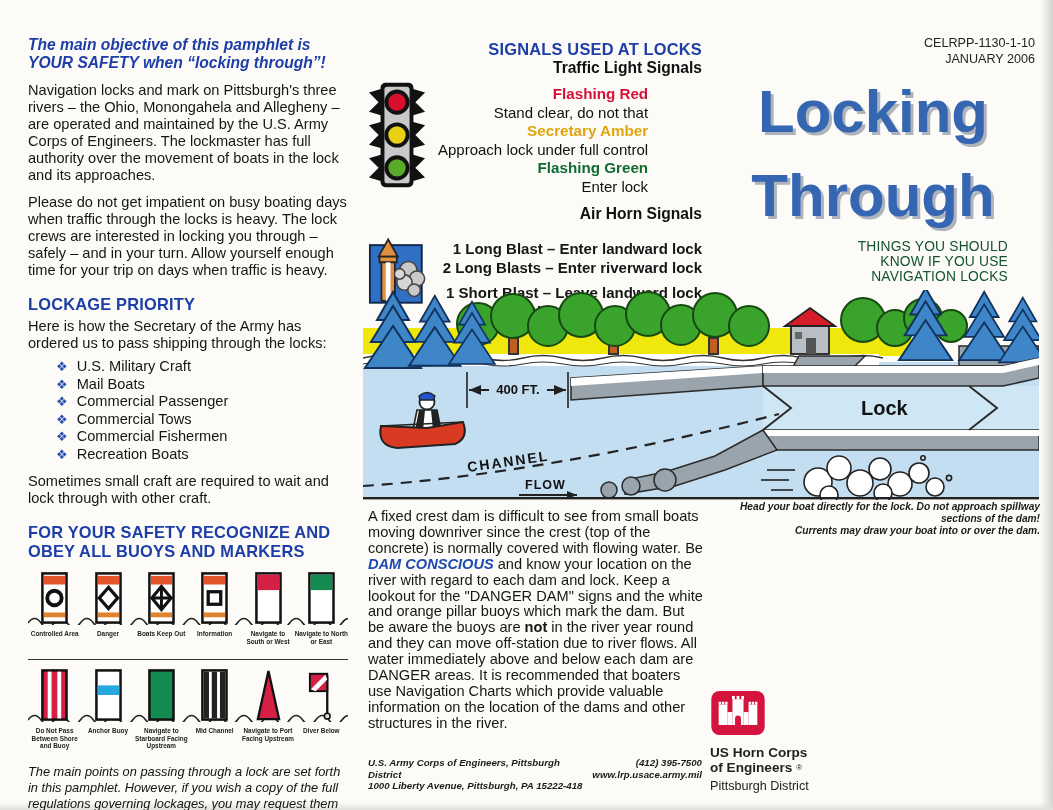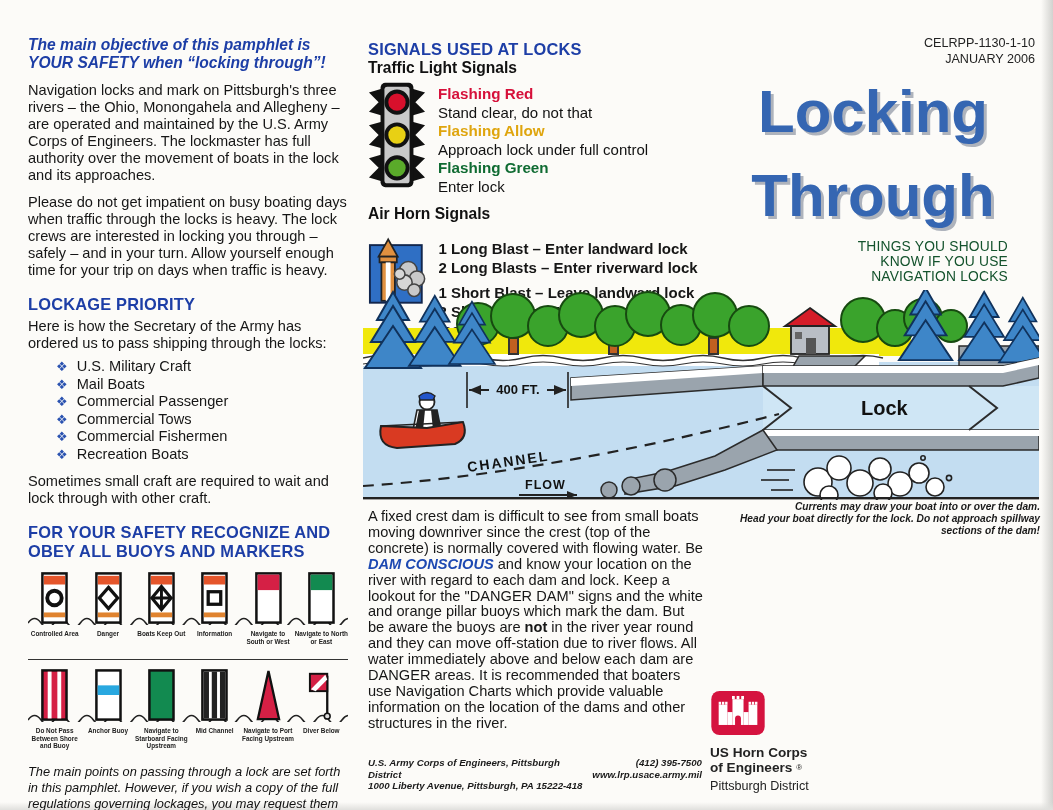--- a/index.html
+++ b/index.html
@@ -21,21 +21,21 @@
   .buoy-band{margin-top:10px;}
   .buoy-row{position:relative;display:flex;height:86px;}
   .buoy-cell{flex:1;display:flex;flex-direction:column;align-items:center;position:relative;z-index:1;}
   .buoy-svg{height:54px;display:block;}
   .buoy-label{font-size:6.4px;line-height:7.6px;font-weight:bold;color:#222;text-align:center;margin-top:5px;}
   .wave{position:absolute;left:0;top:44px;width:100%;height:10px;z-index:0;}
   .row-divider{border-top:1.3px solid #333;margin:2px 0 8px 0;}
   .footnote{font-size:12.8px;line-height:16px;font-style:italic;margin-top:10px;color:#111;}
 
   
-  .col-mid{position:absolute;left:368px;top:40px;width:334px;}
+  .col-mid{position:absolute;left:368px;top:40px;width:334px;text-align:right;}
   .mid-sub{font-size:15.6px;font-weight:bold;color:#111;line-height:18px;}
   .traffic-row{display:flex;gap:12px;margin-top:2px;}
   .sig-lines{padding-top:6px;}
   .sig-name{font-size:15.2px;font-weight:bold;line-height:18.5px;}
   .sig-name.red{color:#d6103a;}
   .sig-name.amber{color:#dfa50e;}
   .sig-name.green{color:#0f6b32;}
   .sig-desc{font-size:15px;line-height:18.5px;color:#111;}
   .horn-block{margin-top:9px;}
   .horn-row{display:flex;gap:9px;margin-top:14px;font-weight:bold;}
@@ -239,21 +239,21 @@
         <polygon points="45,76 59,80 49,90 59,100 45,104" fill="#111"></polygon>
         <rect x="13" y="2" width="34" height="108" rx="5" fill="#111"></rect>
         <rect x="17" y="6" width="26" height="100" rx="3" fill="#c9c9c9"></rect>
         <circle cx="30" cy="22" r="11" fill="#d8102c" stroke="#111" stroke-width="4"></circle>
         <circle cx="30" cy="56" r="11" fill="#e8d014" stroke="#111" stroke-width="4"></circle>
         <circle cx="30" cy="90" r="11" fill="#5aaa2a" stroke="#111" stroke-width="4"></circle>
       </svg>
       <div class="sig-lines">
         <div class="sig-name red">Flashing Red</div>
         <div class="sig-desc">Stand clear, do not that</div>
-        <div class="sig-name amber">Flashing Allow</div>
+        <div class="sig-name amber">Secretary Amber</div>
         <div class="sig-desc">Approach lock under full control</div>
         <div class="sig-name green">Flashing Green</div>
         <div class="sig-desc">Enter lock</div>
       </div>
     </div>
 
     <div class="horn-block">
       <div class="mid-sub">Air Horn Signals</div>
       <div class="horn-row">
         <svg width="62" height="70" viewBox="0 0 64 72">
@@ -402,22 +402,22 @@
       <line x1="156" y1="205" x2="214" y2="205" stroke="#222" stroke-width="2"></line>
       <polygon points="214,205 204,201 204,209" fill="#222"></polygon>
     </g>
 
     <text x="498" y="125" font-size="20" font-weight="bold" fill="#111" font-family="Liberation Sans, sans-serif">Lock</text>
 
     <rect x="0" y="207" width="676" height="2.4" fill="#222"></rect>
   </svg>
 
   <div class="illus-caption">
+    <div>Head your boat directly for the lock. Do not approach spillway sections of the dam!</div>
     <div>Currents may draw your boat into or over the dam.</div>
-    <div>Head your boat directly for the lock. Do not approach spillway sections of the dam!</div>
   </div>
 
   <div class="dam-para">
     <span>A fixed crest dam is difficult to see from small boats moving downriver since the crest (top of the concrete) is normally covered with flowing water.  Be </span><span class="dam-emph">DAM CONSCIOUS</span><span> and know your location on the river with regard to each dam and lock.  Keep a lookout for the "DANGER DAM" signs and the white and orange pillar buoys which mark the dam.  But be aware the buoys are </span><span class="dam-bold">not</span><span> in the river year round and they can move off-station due to river flows.  All water immediately above and below each dam are DANGER areas.  It is recommended that boaters use Navigation Charts which provide valuable information on the location of the dams and other structures in the river.</span>
   </div>
 
   <div class="mid-footer">
     <div class="left">
       <div>U.S. Army Corps of Engineers, Pittsburgh District</div>
       <div>1000 Liberty Avenue, Pittsburgh, PA  15222-418</div>

